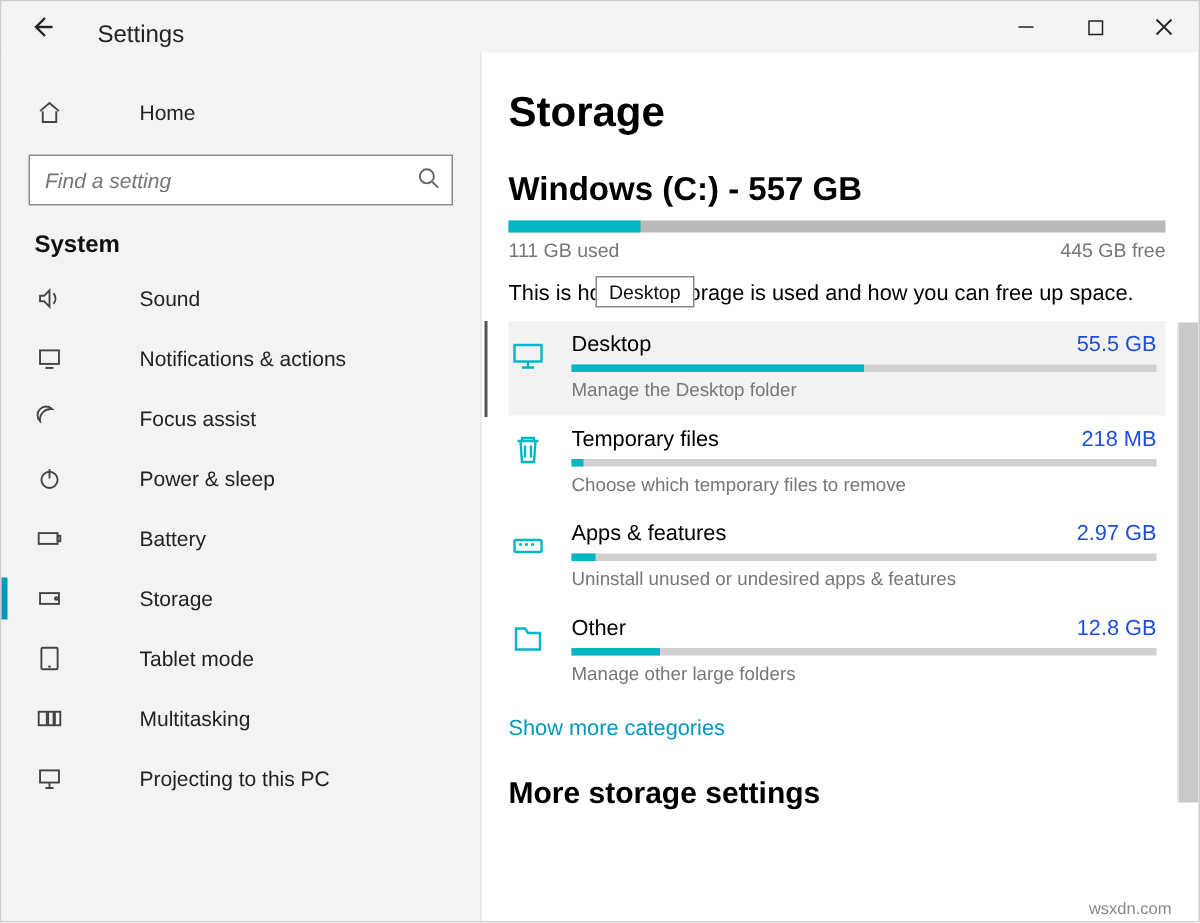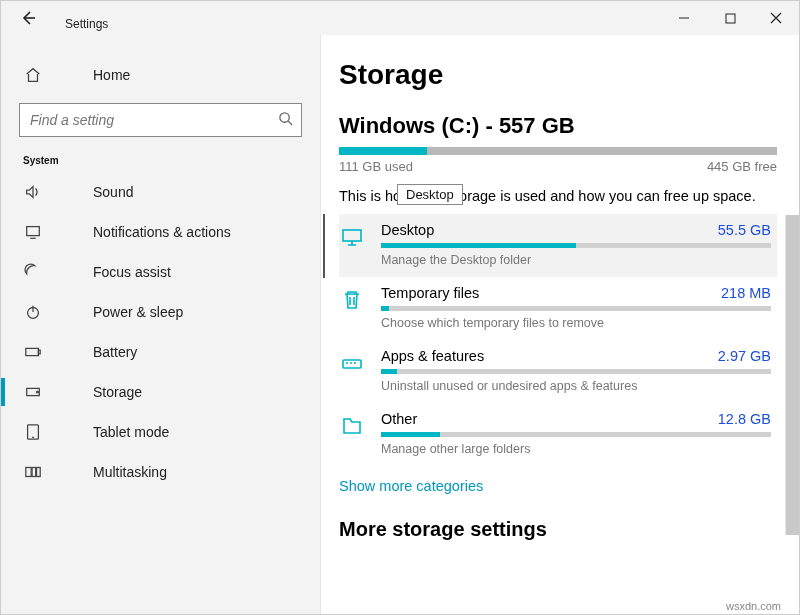--- a/index.html
+++ b/index.html
@@ -15,21 +15,21 @@
   .window { display: flex; flex-direction: column; height: 100%; border: 1px solid #ccc; }
   
   .titlebar {
     height: 34px; display: flex; align-items: center;
     background: #f3f3f3;
   }
   .titlebar .back {
     width: 42px; height: 100%; display:flex; align-items:center; justify-content:center;
     margin-left: 6px;
   }
-  .titlebar .title { font-size: 12px; margin-left: 16px; color:#222;margin-top:12px; }
+  .titlebar .title { font-size: 16px; margin-left: 16px; color:#222;margin-top:12px; }
   .titlebar .spacer { flex:1; }
   .titlebar .wc {
     width: 46px; height: 100%; display:flex; align-items:center; justify-content:center;
     color:#222;
   }
   
   .body { display:flex; flex:1; min-height:0; }
   .sidebar {
     width: 320px; background:#f3f3f3; border-right:1px solid #e6e6e6;
     display:flex; flex-direction:column; padding-top:6px;
@@ -48,21 +48,21 @@
   .search-box {
     margin: 8px 18px 6px 18px; height:34px; border:1px solid #888;
     background:#fff; display:flex; align-items:center; padding:0 8px;
   }
   .search-box input {
     border:none; outline:none; flex:1; font-size:14px; font-style:italic; color:#737373;
     background:transparent;
   }
   .search-box .sicon { color:#666; }
   .section-hdr {
-    padding: 12px 22px 6px 22px; font-weight:600; font-size:10px; color:#111;
+    padding: 12px 22px 6px 22px; font-weight:600; font-size:16px; color:#111;
   }
   .nav-item.active { position:relative; }
   .nav-item.active::before {
     content:""; position:absolute; left:0; top:6px; bottom:6px; width:4px; background:#0099bc;
   }
   .nav-item .label { font-size:14px; }
 
   
   .main { flex:1; padding: 18px 22px 0 18px; overflow-y:auto; position:relative; }
   h1.page-title { font-weight:600; font-size:28px; margin:6px 0 22px 0; }
@@ -233,20 +233,29 @@
       <div class="nav-item">
         <span class="nav-icon">
             <svg viewBox="0 0 20 20">
               <rect x="2" y="5" width="6" height="10"></rect>
               <rect x="9" y="5" width="4" height="10"></rect>
               <rect x="14" y="5" width="4" height="10"></rect>
             </svg>
           </span>
         <span class="label">Multitasking</span>
       </div>
+      <div class="nav-item">
+        <span class="nav-icon">
+            <svg viewBox="0 0 20 20">
+              <rect x="3" y="4" width="14" height="9"></rect>
+              <path d="M7 17 H13 M10 13 V17"></path>
+            </svg>
+          </span>
+        <span class="label">Projecting to this PC</span>
+      </div>
     </div>
 
     <div class="main">
       <h1 class="page-title">Storage</h1>
 
       <div class="drive-title">Windows (C:) - 557 GB</div>
       <div class="bar-outer">
         <div class="bar-fill" style="width:20%"></div>
       </div>
       <div class="bar-labels">

